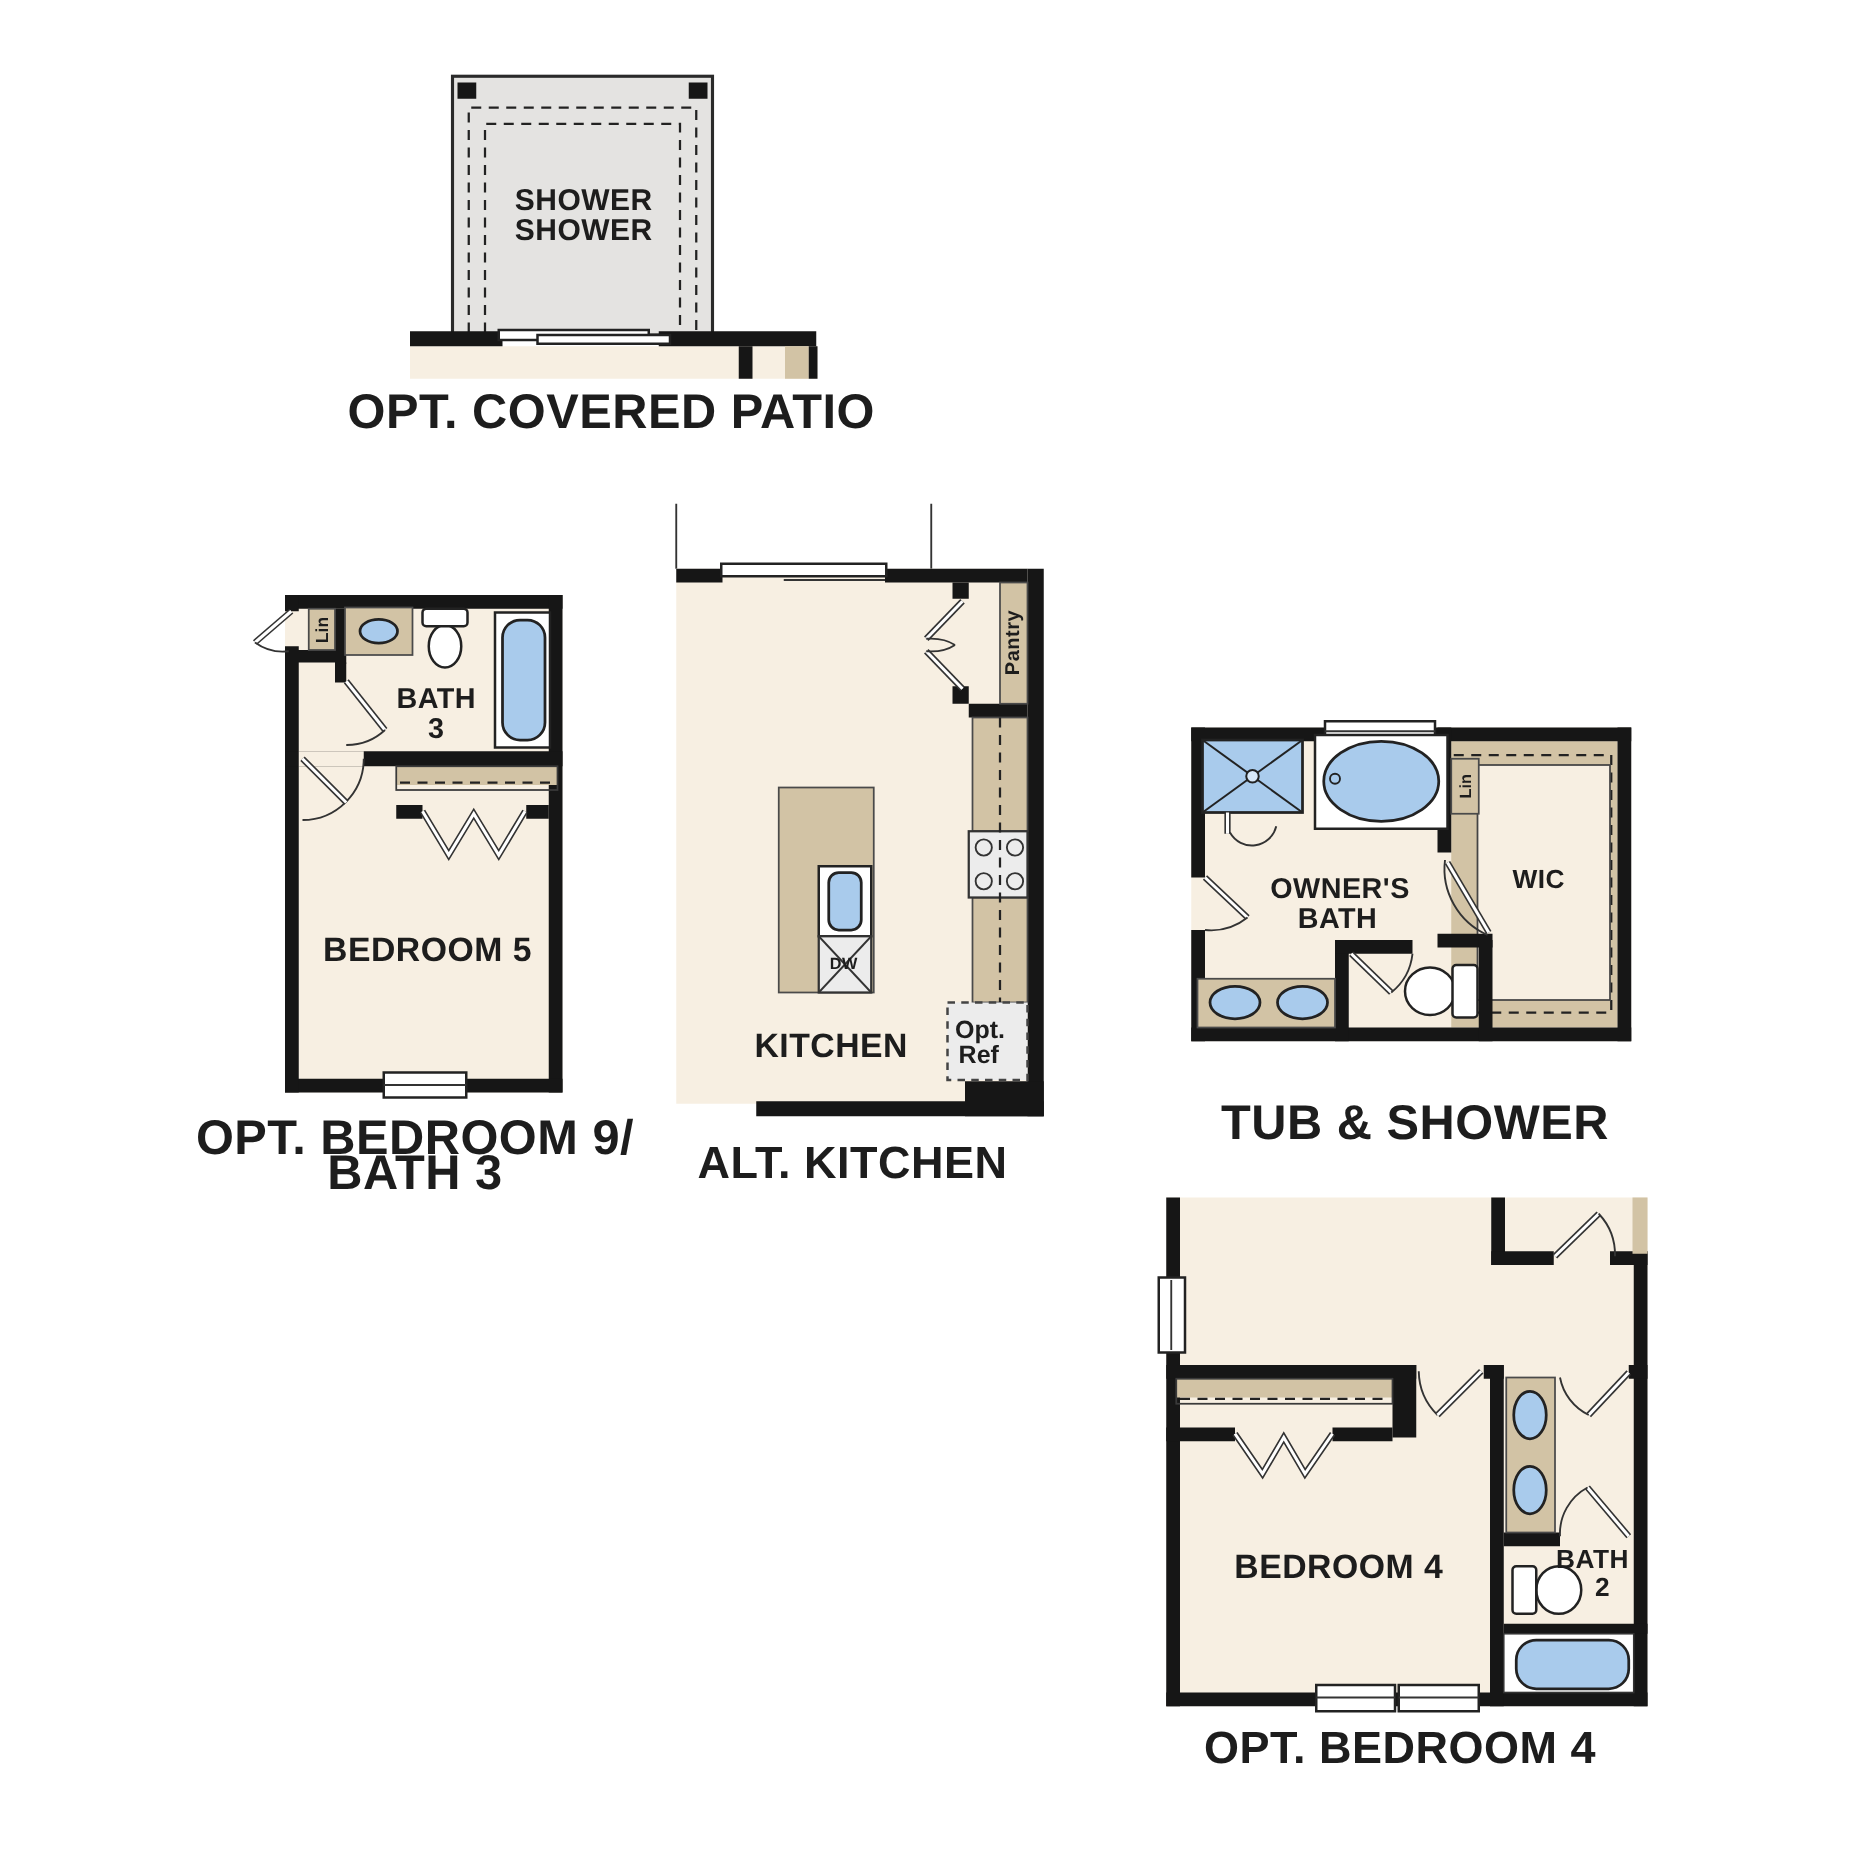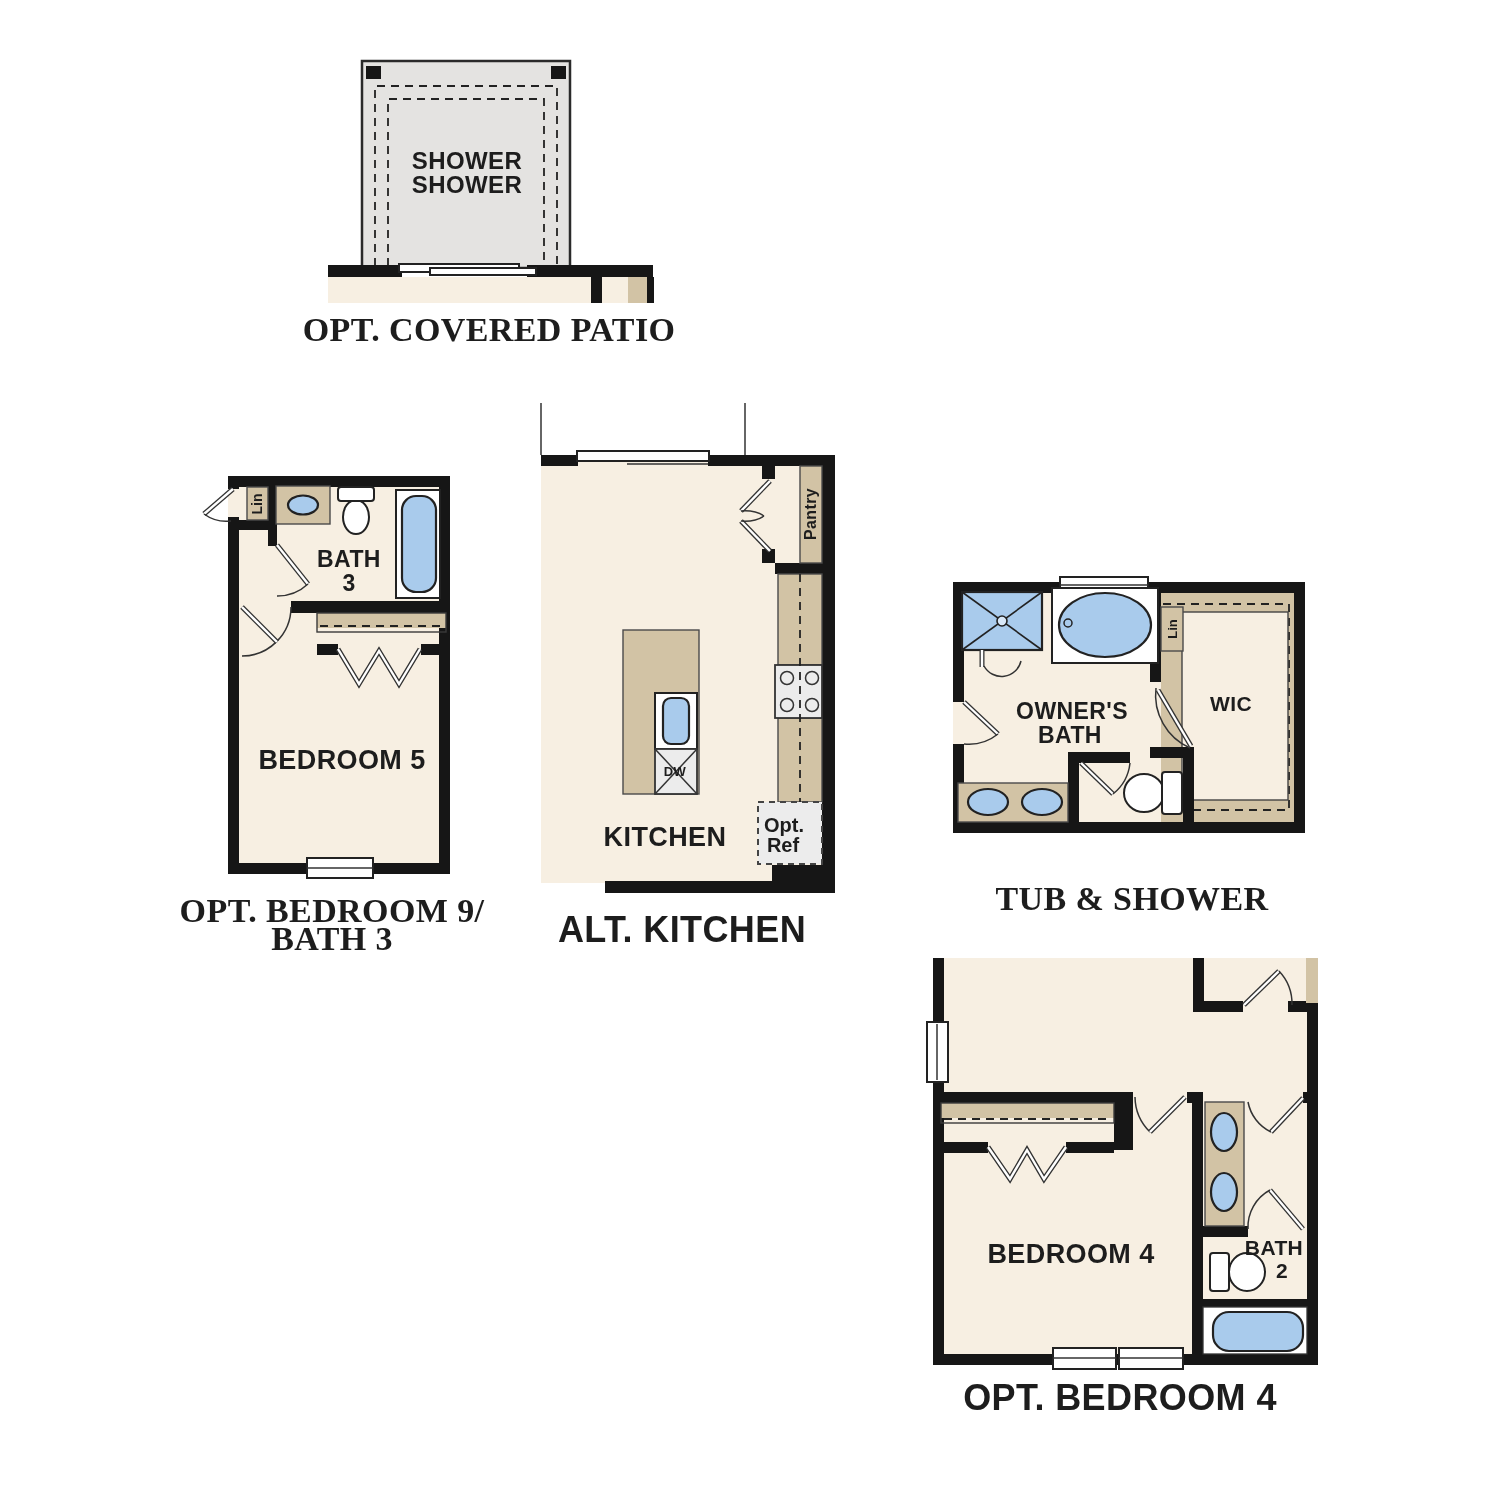--- a/index.html
+++ b/index.html
@@ -27,21 +27,21 @@
   .ln{stroke:#333;stroke-width:1.5;fill:none;}
   .arc{stroke:#333;stroke-width:1.5;fill:none;}
   .dsh{fill:none;stroke:#222;stroke-width:1.8;stroke-dasharray:8 6;}
   .dshBox{fill:var(--appliance-gray);stroke:#444;stroke-width:2;stroke-dasharray:6 5;}
   .dblA{stroke:#333;stroke-width:5;fill:none;}
   .dblB{stroke:#fff;stroke-width:2.4;fill:none;}
   
   .lbl{position:absolute;font-weight:700;color:var(--label-text);white-space:nowrap;
        transform:translate(-50%,-50%);letter-spacing:.4px;text-align:center;}
   .vert{transform:translate(-50%,-50%) rotate(-90deg);}
-  .s30{font-size:36px;} .s29{font-size:34px;font-family:Liberation Serif, serif;} .s27{font-size:27px;} .s24{font-size:24px;}
+  .s30{font-size:36px;} .s29{font-size:39px;} .s27{font-size:27px;} .s24{font-size:24px;}
   .s23{font-size:23px;} .s21{font-size:21px;} .s17{font-size:13px;} .s16{font-size:16px;}
   .s15{font-size:20px;letter-spacing:0;} .s14{font-size:14px;letter-spacing:0;} .s13{font-size:13px;letter-spacing:0;}
 </style>
 </head>
 <body>
 
 <div class="stage">
 
 <svg width="1500" height="1500" viewBox="0 0 1500 1500">
 

